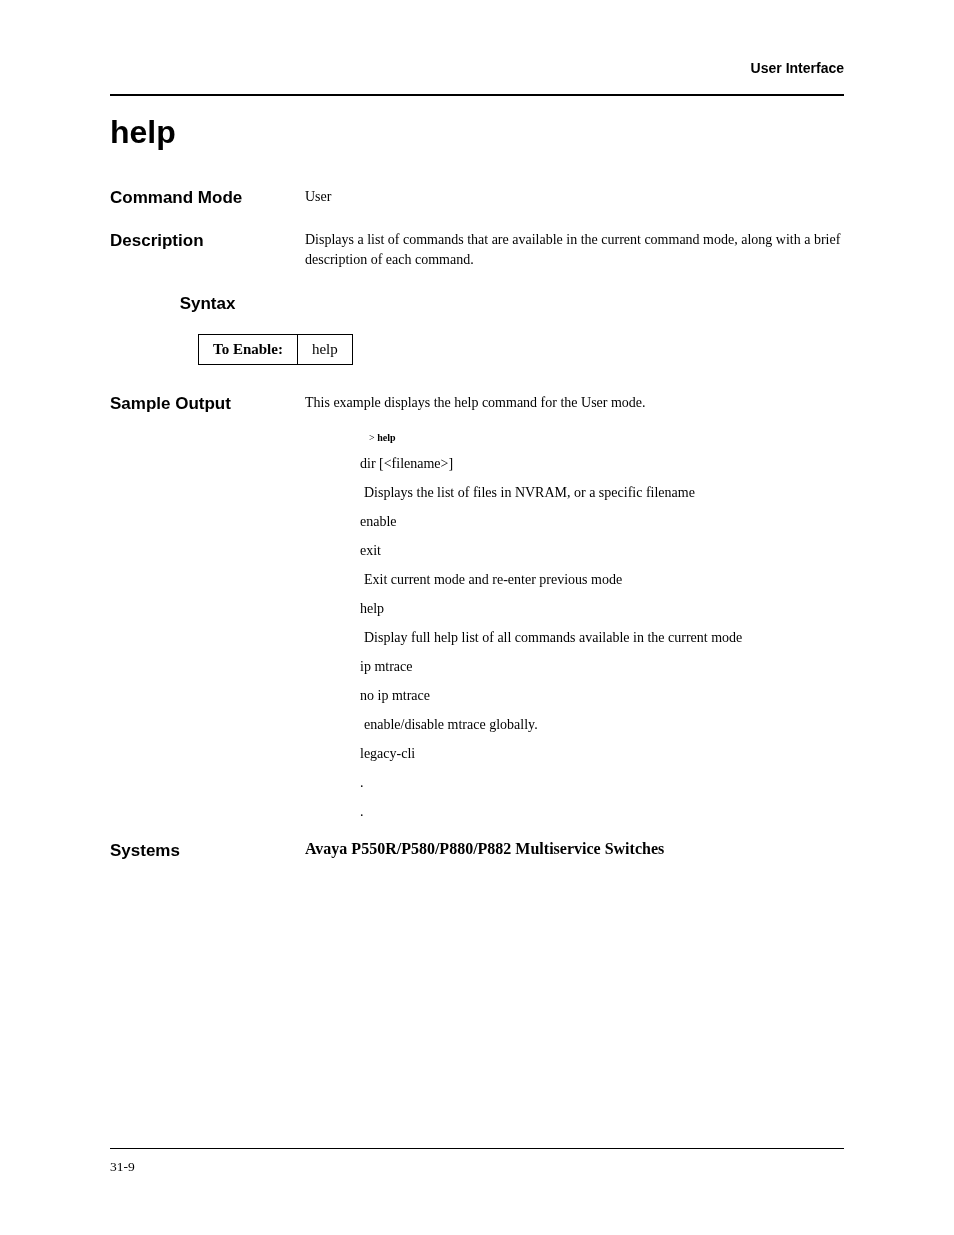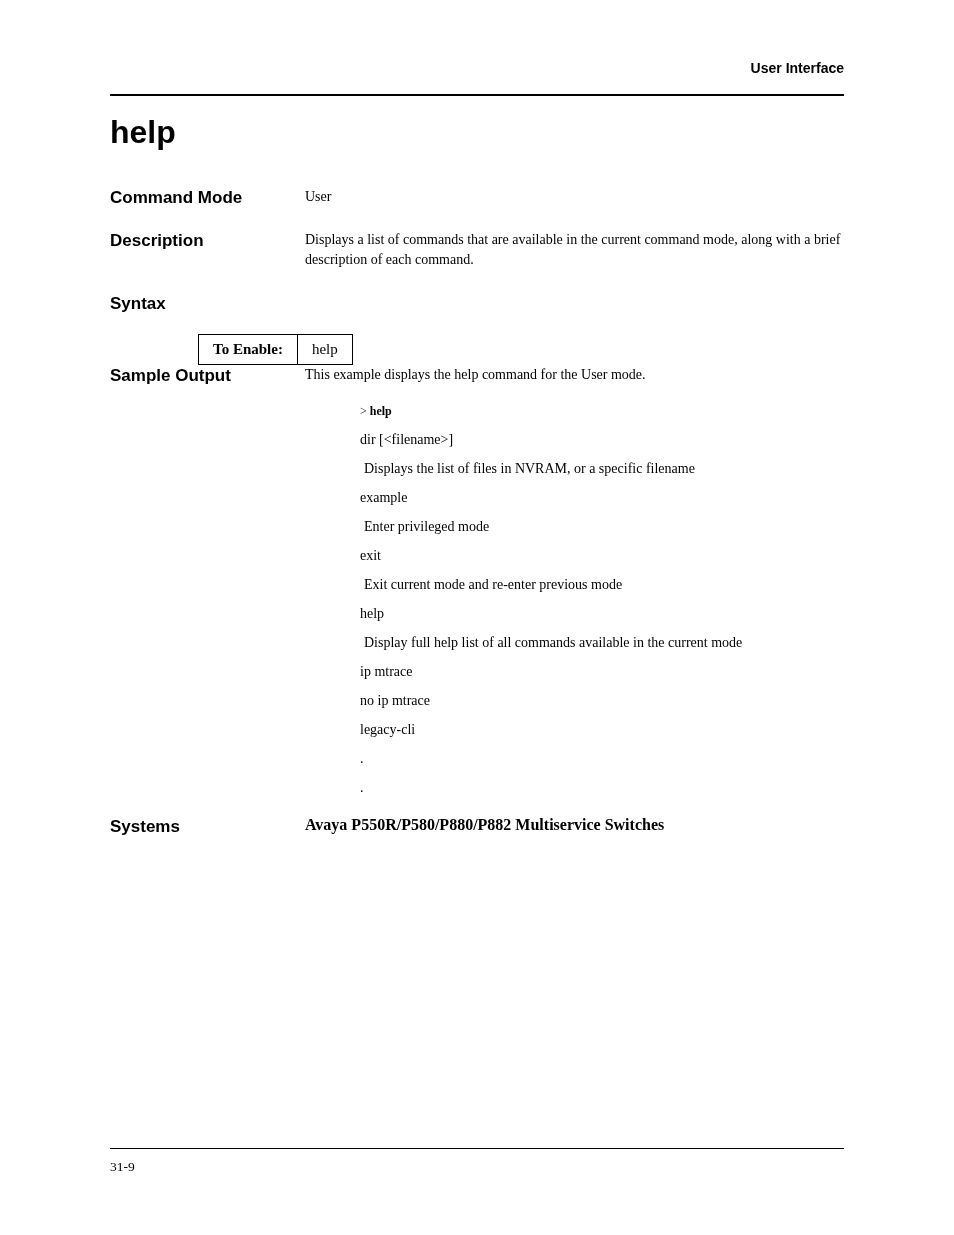--- a/index.html
+++ b/index.html
@@ -50,20 +50,21 @@
     .section-body {
       font-family: Georgia, 'Times New Roman', serif;
       font-size: 14px;
       line-height: 1.45;
       flex: 1;
     }
     .syntax-table {
       border-collapse: collapse;
       margin-left: 88px;
       margin-top: 20px;
+      margin-bottom: 28px;
     }
     .syntax-table td {
       border: 1px solid #000;
       padding: 6px 14px;
       font-size: 15px;
     }
     .syntax-table td:first-child {
       font-weight: bold;
       font-family: 'Times New Roman', serif;
     }
@@ -73,22 +74,23 @@
     .sample-output-block {
       margin-left: 250px;
       margin-top: 18px;
     }
     .sample-line {
       font-family: Georgia, 'Times New Roman', serif;
       font-size: 14px;
       margin-bottom: 13px;
     }
     .sample-prompt {
-      font-size: 12px;
+      font-size: 10px;
       margin-bottom: 13px;
+      margin-left: 9px;
     }
     .sample-prompt .prompt-gt {
       font-family: Georgia, serif;
     }
     .sample-prompt .prompt-cmd {
       font-weight: bold;
     }
     .sample-desc {
       margin-left: 4px;
     }
@@ -132,21 +134,21 @@
 <div class="section-row">
   <div class="section-label">Command Mode</div>
   <div class="section-body">User</div>
 </div>
 
 <div class="section-row">
   <div class="section-label">Description</div>
   <div class="section-body">Displays a list of commands that are available in the current command mode, along with a brief description of each command.</div>
 </div>
 
-<div class="section-row" style="margin-bottom:8px;">
+<div class="section-row" style="margin-bottom:8px;text-align:center;">
   <div class="section-label">Syntax</div>
   <div class="section-body"></div>
 </div>
 
 <table class="syntax-table">
   <tbody>
       <tr>
     <td>To Enable:</td>
     <td>help</td>
   </tr>
@@ -157,28 +159,28 @@
   <div class="section-label">Sample Output</div>
   <div class="section-body">This example displays the help command for the User mode.</div>
 </div>
 
 <div class="sample-output-block">
   <div class="sample-prompt">
     <span class="prompt-gt">&gt; </span><span class="prompt-cmd">help</span>
   </div>
   <div class="sample-line">dir [&lt;filename&gt;]</div>
   <div class="sample-line sample-desc"> Displays the list of files in NVRAM, or a specific filename</div>
-  <div class="sample-line">example</div>
-  <div class="sample-line sample-desc"> Enter privileged mode</div>
+  <div class="sample-line">enable</div>
   <div class="sample-line">exit</div>
   <div class="sample-line sample-desc"> Exit current mode and re-enter previous mode</div>
   <div class="sample-line">help</div>
   <div class="sample-line sample-desc"> Display full help list of all commands available in the current mode</div>
   <div class="sample-line">ip mtrace</div>
   <div class="sample-line">no ip mtrace</div>
+  <div class="sample-line sample-desc"> enable/disable mtrace globally.</div>
   <div class="sample-line">legacy-cli</div>
   <div class="sample-line">.</div>
   <div class="sample-line">.</div>
 </div>
 
 <div class="systems-row">
   <div class="section-label">Systems</div>
   <div class="systems-body">Avaya P550R/P580/P880/P882 Multiservice Switches</div>
 </div>
 

